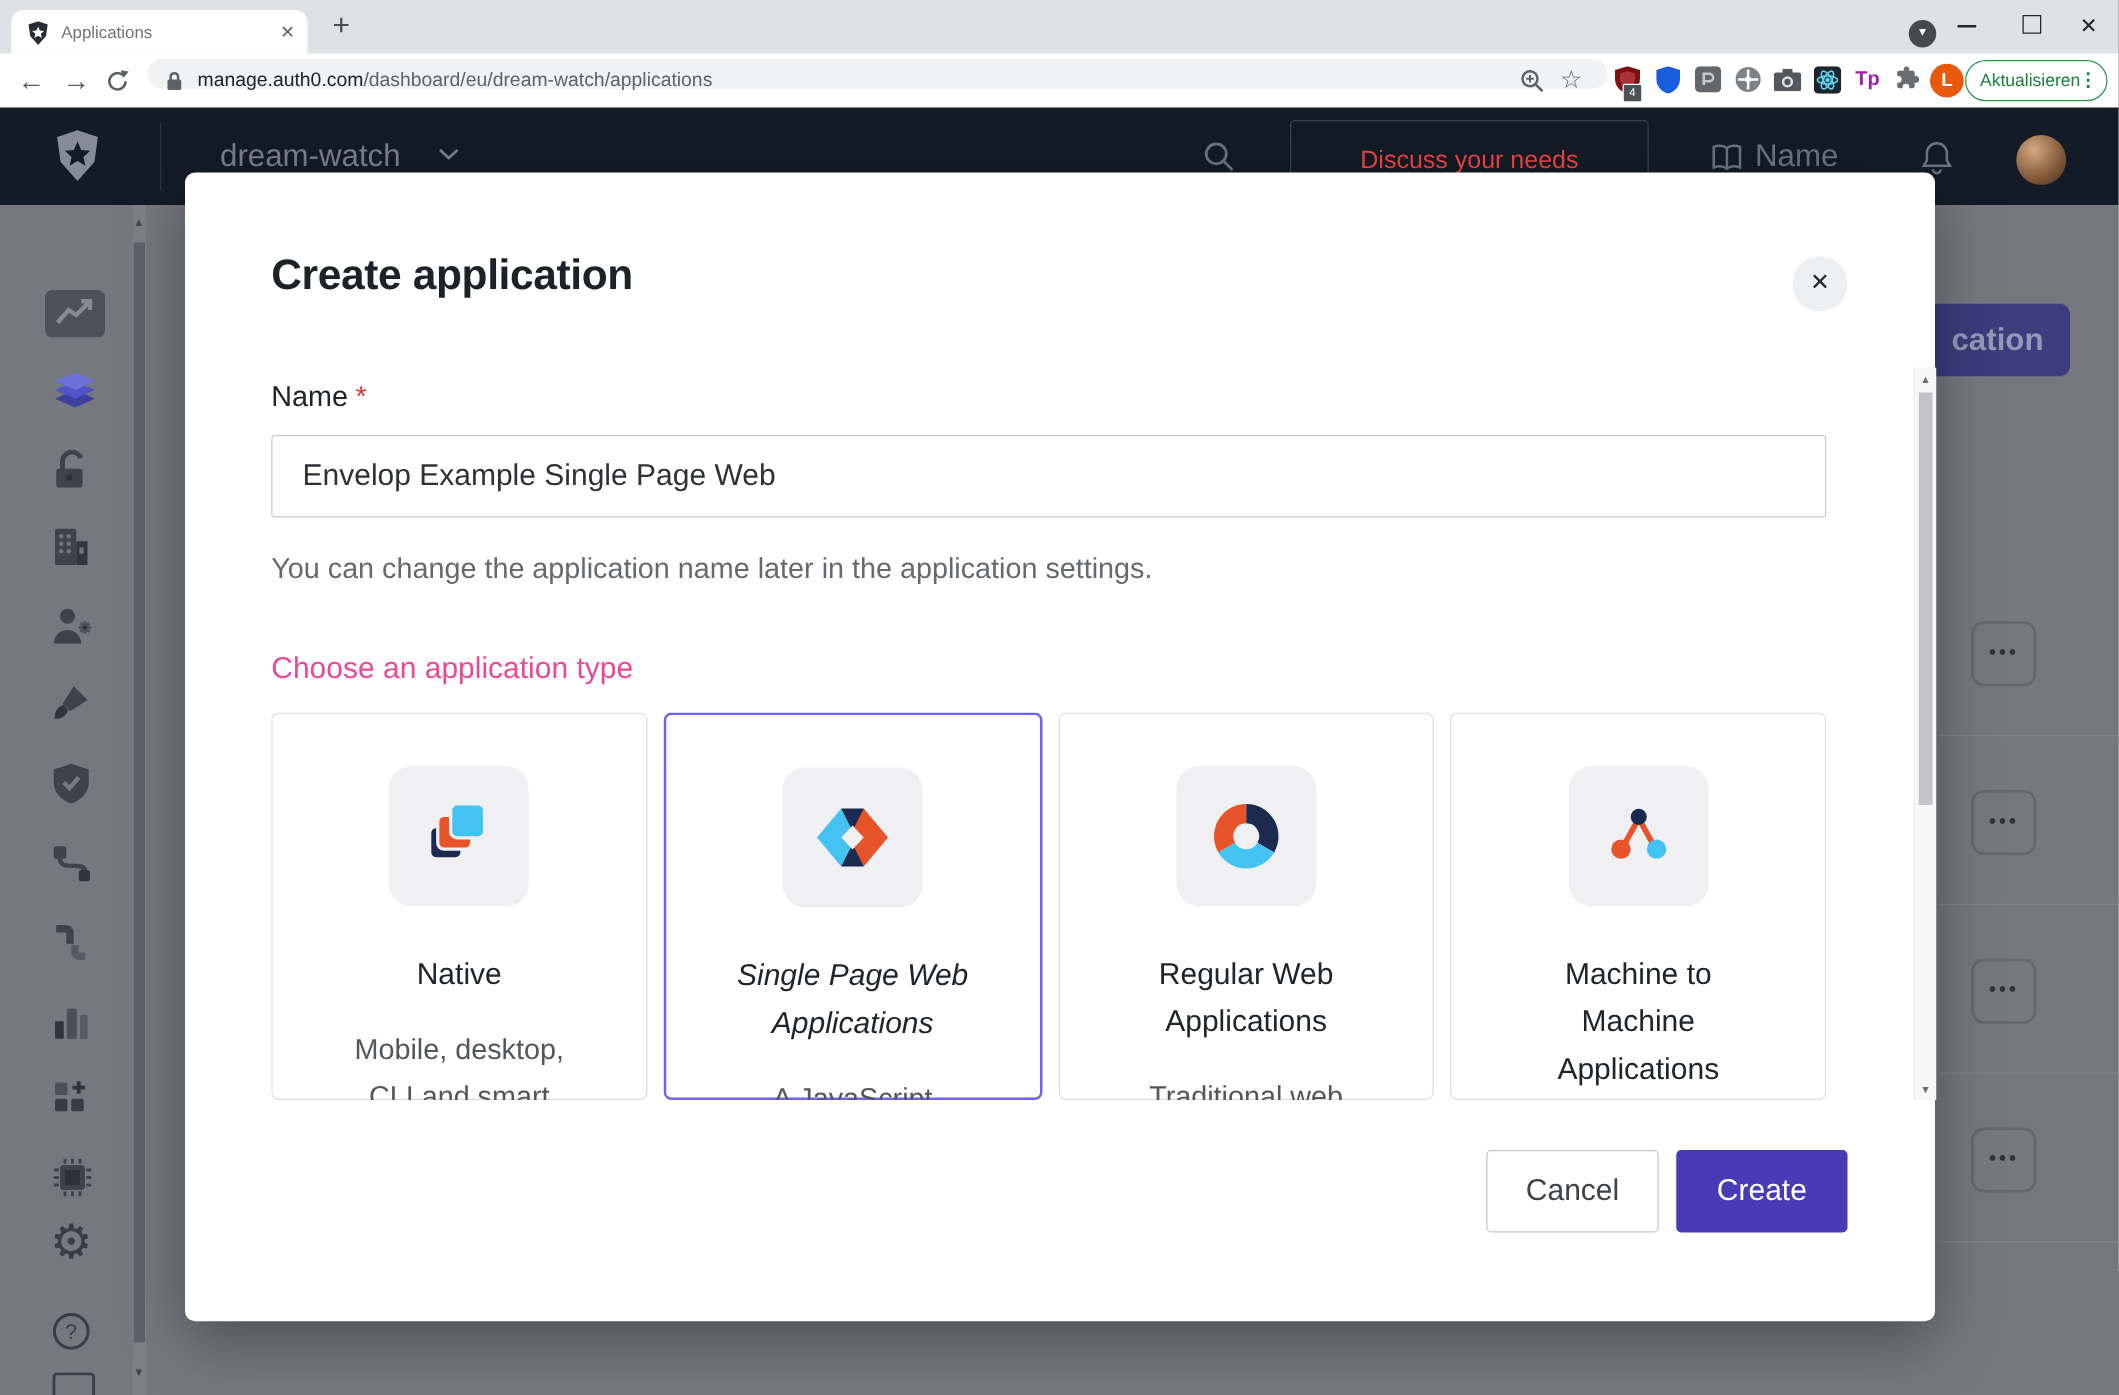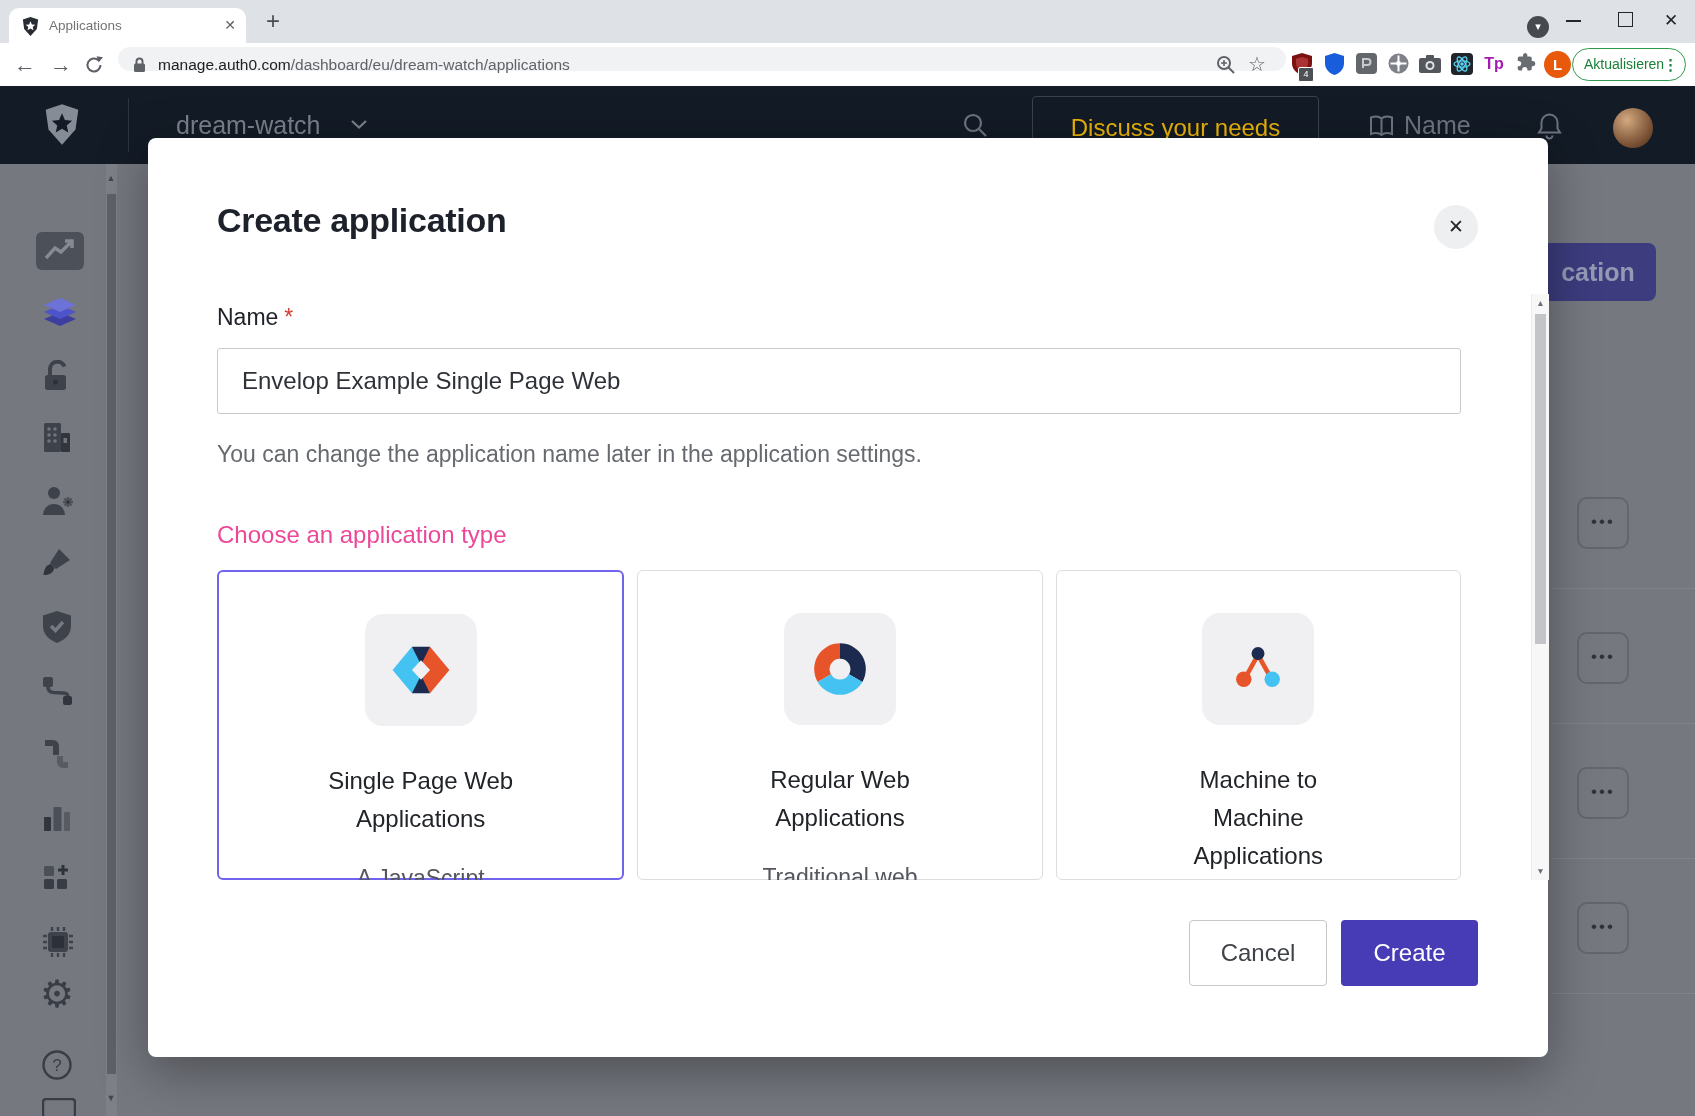--- a/index.html
+++ b/index.html
@@ -34,21 +34,21 @@
   .update-pill{left:1572px;top:5px;width:112px;height:31px;border:1.5px solid #2c9a4b;border-radius:17px;background:#fff;}
   .update-txt{left:11px;top:0;line-height:31px;font-size:14px;color:var(--update-green);}
   .update-kebab{right:7px;top:0;line-height:31px;font-size:15px;color:var(--update-green);font-weight:bold;}
   
   .topnav{left:0;top:86px;width:1695px;height:78px;background:var(--nav-bg);z-index:5;}
   .nav-divider{left:128px;top:12px;width:1px;height:54px;background:#2c3440;}
   .tenant{left:176px;top:15px;line-height:48px;font-size:25px;color:#7b818c;}
   .tenant-chevron{left:350px;top:30px;}
   .nav-ico{top:26px;}
   .discuss-btn{left:1032px;top:10px;width:287px;height:64px;border:1px solid #39414d;border-radius:4px;
-    text-align:center;line-height:62px;font-size:24px;color:#eab308;box-sizing:border-box;}
+    text-align:center;line-height:62px;font-size:20px;color:#ef4444;box-sizing:border-box;}
   .docs-lbl{left:1404px;top:15px;line-height:48px;font-size:25px;color:#6e7580;}
   .nav-avatar{left:1613px;top:22px;width:40px;height:40px;border-radius:50%;
     background:radial-gradient(circle at 35% 30%,#d2a97f,#7a5134 65%,#45301d);}
   
   .dim{left:0;top:164px;width:1695px;height:952px;background:var(--dim-bg);z-index:4;}
   .sb-ico{left:42px;width:40px;height:40px;}
   .sb-scroll{left:106px;top:0;width:11px;height:952px;background:#7d8087;}
   .sb-thumb{left:107px;top:30px;width:9px;height:880px;background:#5e616a;}
   .sb-arrow{left:104px;width:14px;text-align:center;font-size:9px;color:#43464d;line-height:12px;}
   .bg-create-btn{left:1540px;top:79px;width:116px;height:58px;background:#3c3c7e;border-radius:8px;
@@ -68,21 +68,21 @@
     padding:0 24px;font-size:24px;color:#2e3138;box-sizing:border-box;font-family:"Liberation Sans",sans-serif;outline:none;}
   .m-helper{left:69px;top:303px;font-size:23px;color:#66696f;}
   .m-choose{left:69px;top:383px;font-size:24px;color:#ec4899;text-align:center;}
   .cards{left:69px;top:432px;width:1244px;height:310px;overflow:hidden;display:flex;gap:13px;}
   .card{flex:1;border:1px solid #dcdde0;border-radius:6px;background:#fff;box-sizing:border-box;}
   .card.selected{border:2px solid var(--accent);}
   .tile{width:112px;height:112px;border-radius:18px;background:#f0f0f2;margin:42px auto 0;
     display:flex;align-items:center;justify-content:center;}
   .card-title{margin:36px auto 0;font-size:24px;font-weight:400;line-height:38px;color:#212529;text-align:center;}
   .card-desc{margin:21px auto 0;font-size:23px;line-height:38px;color:#53565c;text-align:center;}
-  .tw195{max-width:195px;} .tw150{max-width:150px;} .tw135{max-width:135px;} .dw180{max-width:180px;}
+  .tw195{max-width:195px;font-style:italic;} .tw150{max-width:150px;} .tw135{max-width:135px;} .dw180{max-width:180px;}
   .m-cancel{left:1041px;top:782px;width:138px;height:66px;background:#fff;border:1px solid #c6c7cb;border-radius:4px;
     text-align:center;line-height:64px;font-size:24px;color:#3f4248;box-sizing:border-box;}
   .m-create{left:1193px;top:782px;width:137px;height:66px;background:var(--create-btn);border-radius:4px;
     text-align:center;line-height:66px;font-size:24px;color:#fff;font-weight:500;}
   .m-scroll{left:1383px;top:156px;width:17px;height:586px;background:#f7f7f8;border-left:1px solid #ececee;}
   .m-thumb{left:3px;top:20px;width:11px;height:330px;background:#c3c4c8;}
   .m-sarrow{left:0;width:17px;text-align:center;font-size:8.5px;color:#6b6e74;line-height:14px;}
   .f-navy{fill:var(--brand-navy);} .f-orange{fill:var(--brand-orange);} .f-blue{fill:var(--brand-blue);}
 </style>
 </head>
@@ -362,20 +362,31 @@
     <div class="abs m-close">✕</div>
 
     <div class="abs m-label"><span>Name</span><span class="req">*</span></div>
     <input class="abs m-input" type="text" value="Envelop Example Single Page Web" style="">
     <div class="abs m-helper">You can change the application name later in the application settings.</div>
 
     <div class="abs m-choose">Choose an application type</div>
 
     <div class="abs cards">
 
+      <div class="card">
+        <div class="tile">
+          <svg viewBox="0 0 96 96" width="62" height="62">
+            <rect x="12" y="36" width="40" height="40" rx="8" class="f-navy" stroke="#f0f0f2" stroke-width="4"></rect>
+            <rect x="22" y="22" width="42" height="42" rx="8" class="f-orange" stroke="#f0f0f2" stroke-width="4"></rect>
+            <rect x="38" y="8" width="42" height="42" rx="8" class="f-blue" stroke="#f0f0f2" stroke-width="4"></rect>
+          </svg>
+        </div>
+        <div class="card-title">Native</div>
+        <div class="card-desc dw180">Mobile, desktop, CLI and smart</div>
+      </div>
 
       <div class="card selected">
         <div class="tile">
           <svg viewBox="0 0 96 96" width="62" height="62">
             <polygon points="4,48 34,12 56,48 34,84" class="f-blue"></polygon>
             <polygon points="92,48 62,12 40,48 62,84" class="f-orange"></polygon>
             <polygon points="34,12 62,12 48,40" class="f-navy"></polygon>
             <polygon points="34,84 62,84 48,56" class="f-navy"></polygon>
             <polygon points="48,33 62,48 48,63 34,48" fill="#f0f0f2"></polygon>
           </svg>

